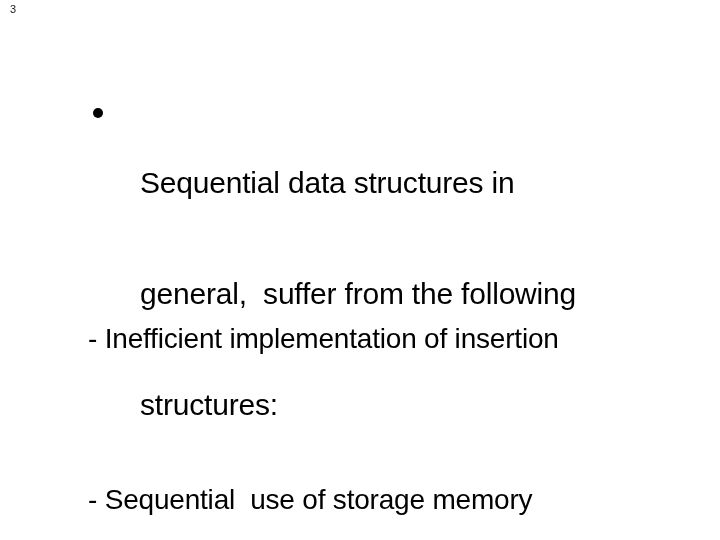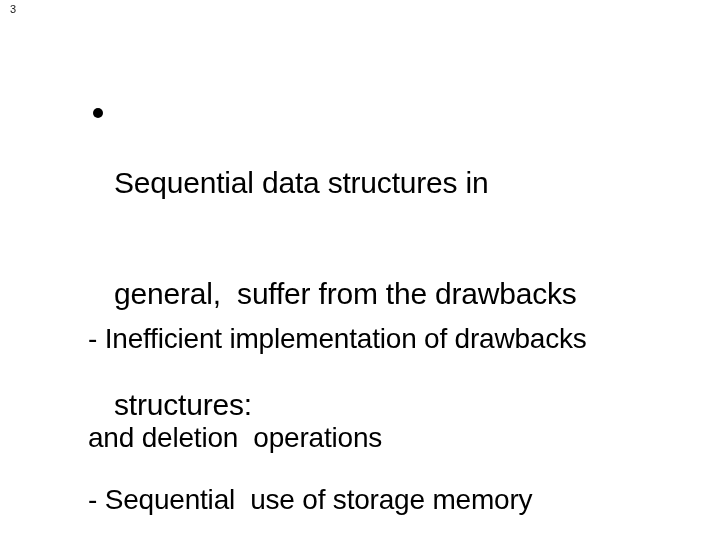--- a/index.html
+++ b/index.html
@@ -38,21 +38,21 @@
   .bullet {
     display: block;
     width: 10px;
     height: 10px;
     margin-top: 18px;
     border-radius: 50%;
     background: #000000;
     flex: 0 0 auto;
   }
   .title-text {
-    margin-left: 11px;
+    margin-left: 37px;
     font-size: 30px;
     line-height: 37px;
     white-space: pre-wrap;
     letter-spacing: -0.2px;
   }
   .body-block {
     position: absolute;
     left: 88px;
     font-size: 28px;
     line-height: 33px;
@@ -70,27 +70,26 @@
 <body>
 
 <div class="slide">
 
   <div class="slide-number">3</div>
 
   <div class="title-block">
     <span class="bullet"></span>
     <div class="title-text">
       <div>Sequential data structures in</div>
-      <div>general,  suffer from the drawbacks</div>
+      <div>general,  suffer from the following</div>
       <div>structures:</div>
     </div>
   </div>
 
   <div class="body-block block-insertion">
-    <div>- Inefficient implementation of drawbacks</div>
-    <div>and deletion  operations</div>
+    <div>- Inefficient implementation of insertion</div>
   </div>
 
   <div class="body-block block-storage">
     <div>- Sequential  use of storage memory</div>
   </div>
 
 </div>
 
 </body></html>

